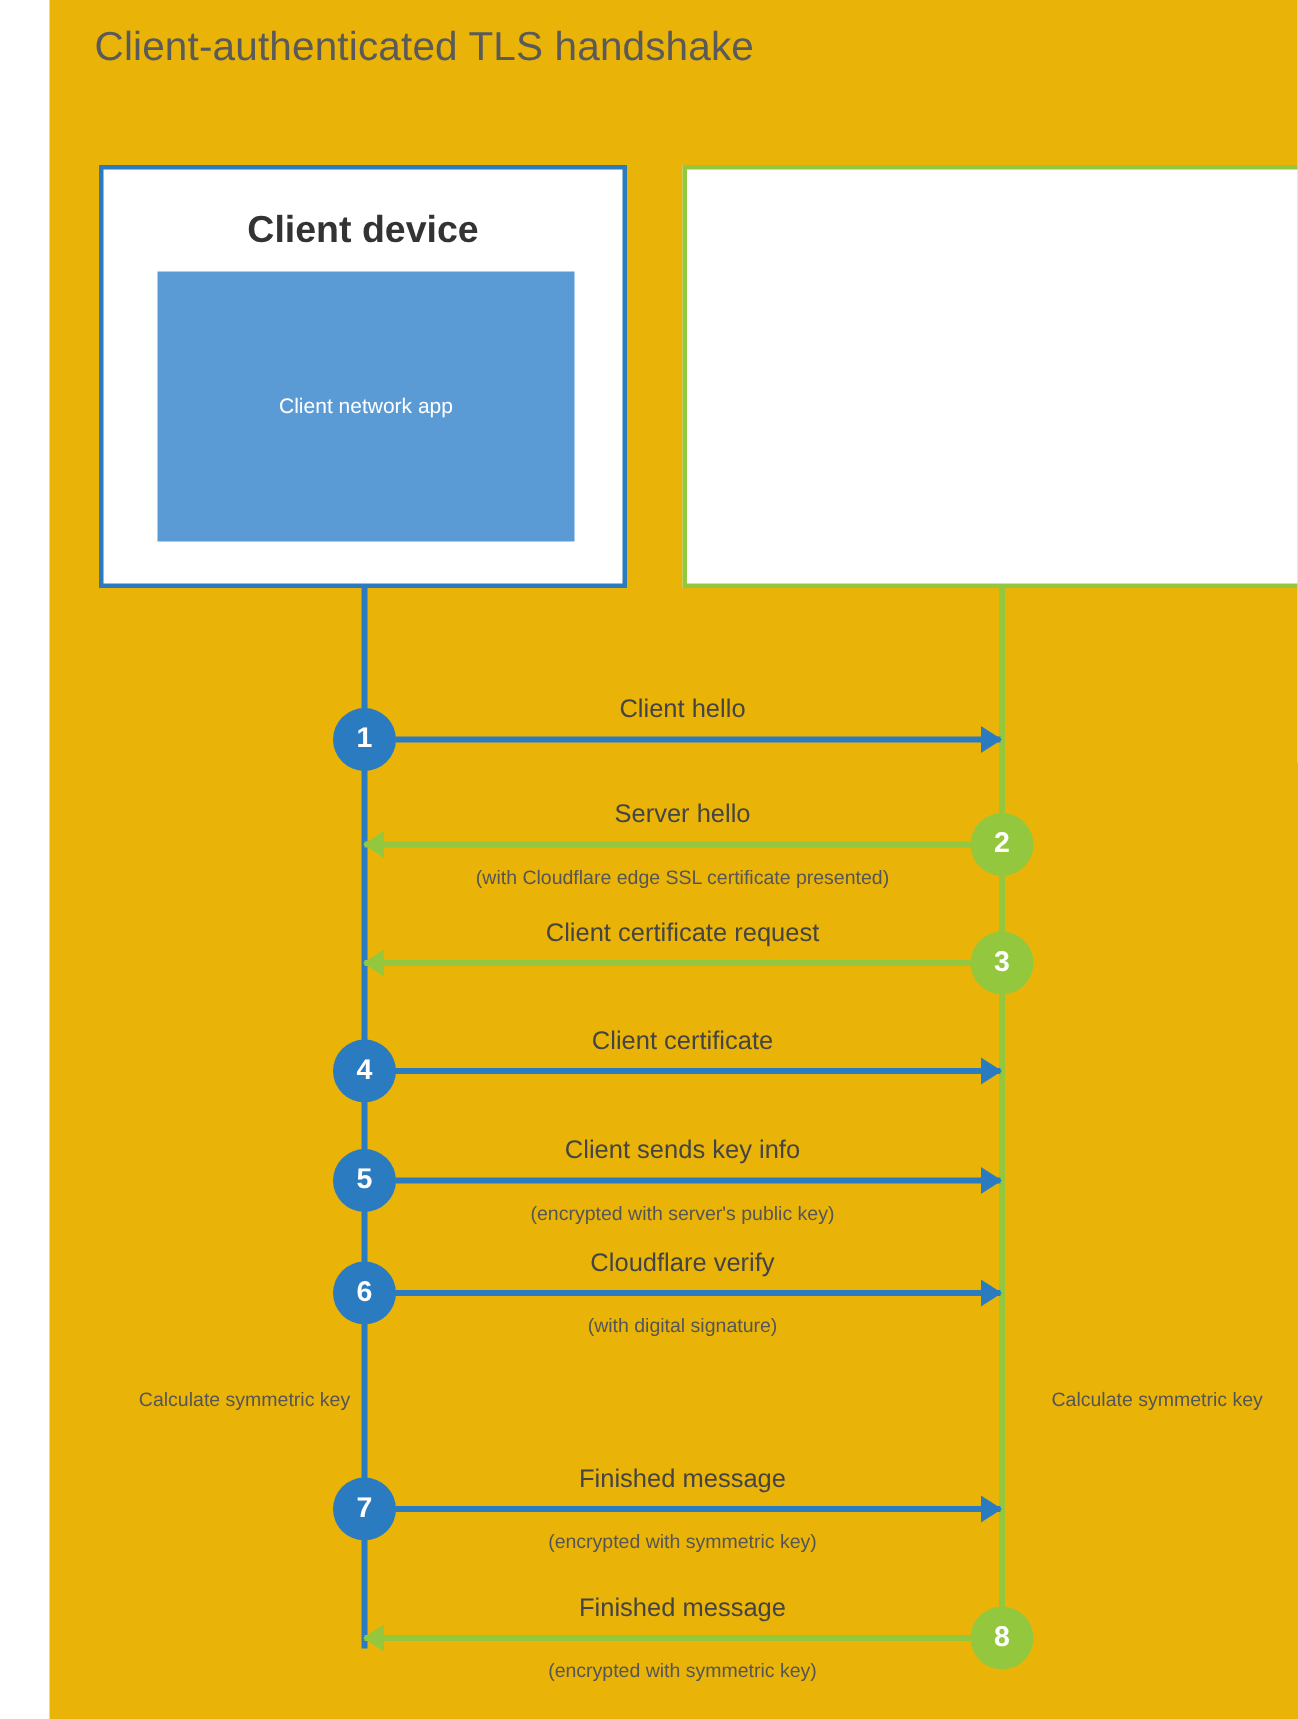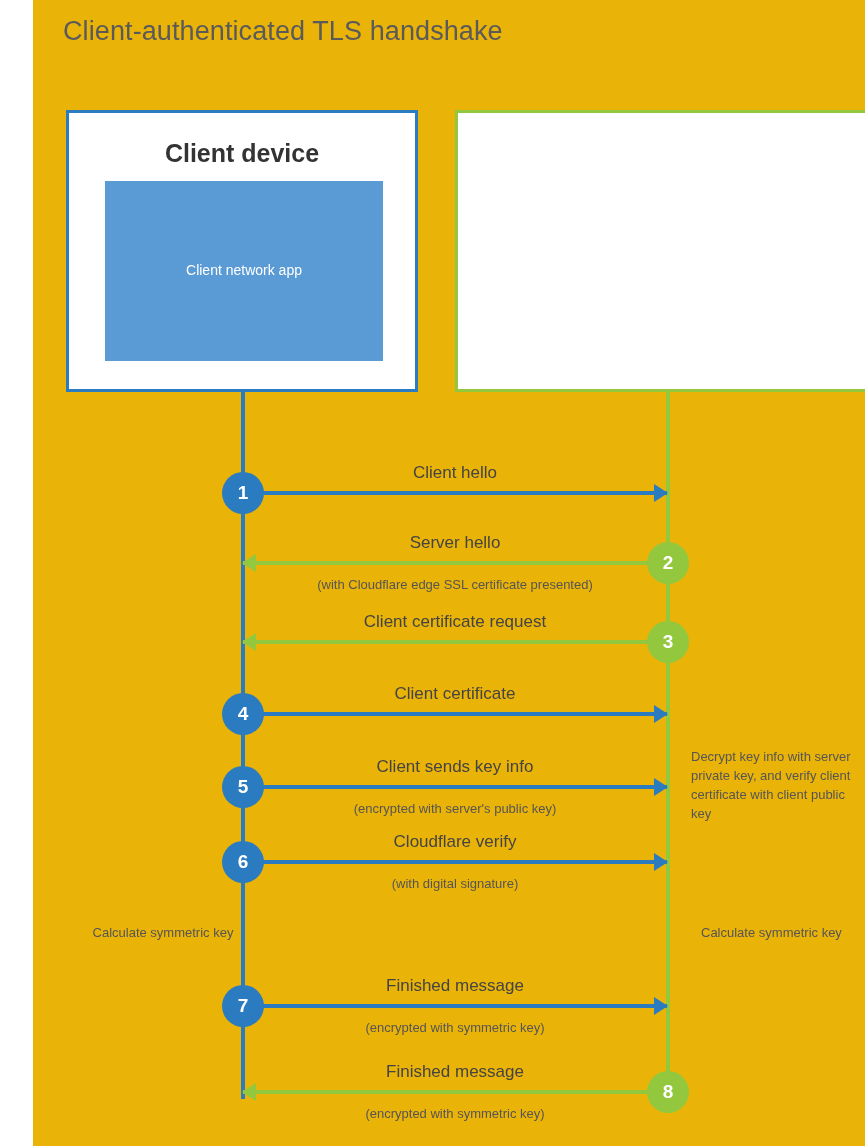--- a/index.html
+++ b/index.html
@@ -279,17 +279,16 @@
       <div class="step-circle blue" style="top: 985px;">7</div>
       <div class="msg to-client" style="top: 1092px;">
         <div class="line"></div>
         <div class="head"></div>
         <div class="label">Finished message</div>
         <div class="sublabel">(encrypted with symmetric key)</div>
       </div>
       <div class="step-circle green" style="top: 1071px;">8</div>
     </div>
 
-  <div class="note decrypt-note">Decrypt key info with server private key, and verify client certificate with client public key</div>
   <div class="note calc-client">Calculate symmetric key</div>
   <div class="note calc-server">Calculate symmetric key</div>
 
 </div>
 
 </body></html>

